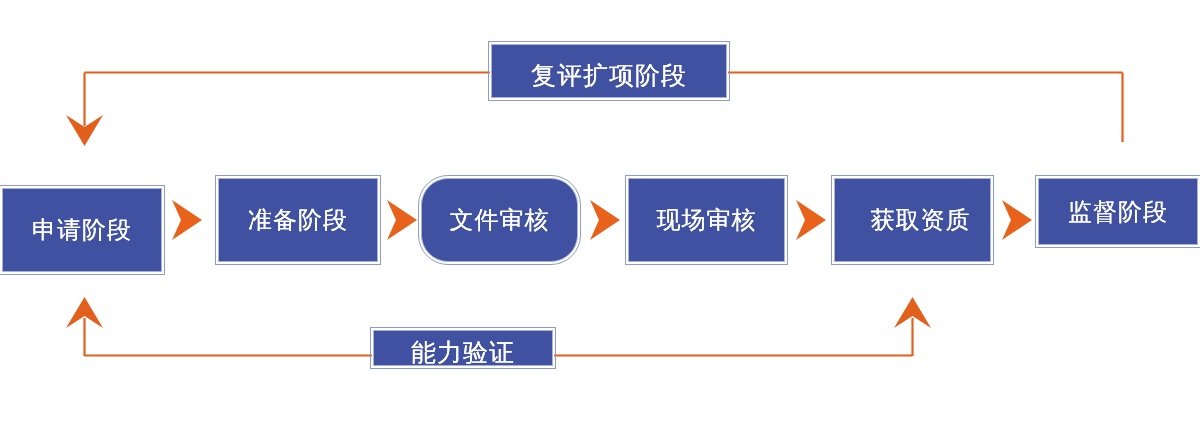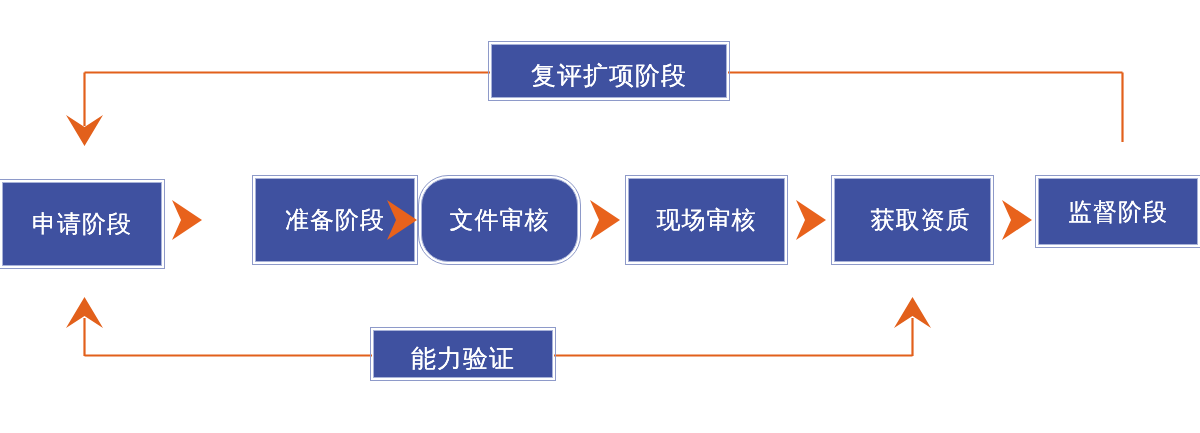--- a/index.html
+++ b/index.html
@@ -87,24 +87,24 @@
 
       <path d="M 84.5 355.5 L 372 355.5" stroke="#e2601b" stroke-width="2.2" fill="none"></path>
 
       <path d="M 84.5 356 L 84.5 318" stroke="#e2601b" stroke-width="2.2" fill="none"></path>
 
       <path d="M 66 328 L 84.5 297 L 103 328 L 84.5 316 Z" fill="#e2601b"></path>
     </g>
   </svg>
 
   <div id="steps-host">
-      <div class="node stage" style="left: 2px; top: 182px; width: 160px; height: 84px;">
+      <div class="node stage" style="left: 2px; top: 188px; width: 160px; height: 84px;">
         <span class="node-label">申请阶段</span>
       </div>
-      <div class="node stage" style="left: 218px; top: 178px; width: 160px; height: 84px; margin-left: 37px;">
+      <div class="node stage" style="left: 218px; top: 178px; width: 160px; height: 84px;">
         <span class="node-label">准备阶段</span>
       </div>
       <div class="node stage" style="left: 421px; top: 178px; width: 157px; height: 84px; border-radius: 27px;">
         <span class="node-label">文件审核</span>
       </div>
       <div class="node stage" style="left: 628px; top: 178px; width: 157px; height: 84px;">
         <span class="node-label">现场审核</span>
       </div>
       <div class="node stage" style="left: 834px; top: 178px; width: 157px; height: 84px; padding-left: 16px;">
         <span class="node-label">获取资质</span>
@@ -129,18 +129,18 @@
         </svg></div>
       <div class="chev" style="left: 1000px; top: 198px;"><svg width="34" height="44" viewBox="0 0 34 44" xmlns="http://www.w3.org/2000/svg">
           <path d="M 2 2 L 32 22 L 2 42 L 11 22 Z" fill="#e8621c"></path>
         </svg></div>
     </div>
 
   <div id="loops-host">
       <div class="node loop" style="left: 491px; top: 44px; width: 236px; height: 54px;">
         <span class="node-label">复评扩项阶段</span>
       </div>
-      <div class="node loop" style="left: 373px; top: 330px; width: 180px; height: 48px;">
+      <div class="node loop" style="left: 373px; top: 330px; width: 180px; height: 36px;">
         <span class="node-label">能力验证</span>
       </div>
     </div>
 
 </div>
 
 </body></html>

